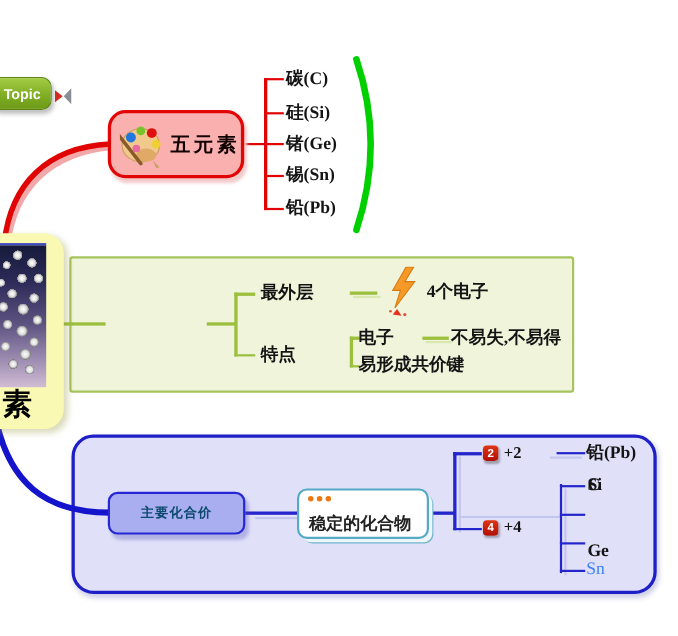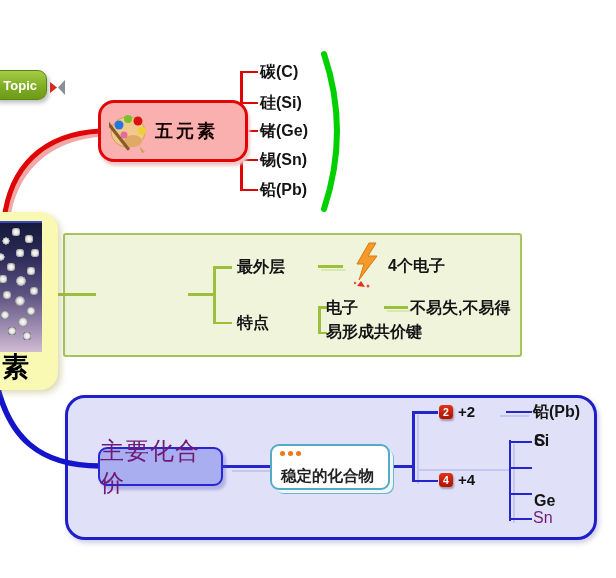--- a/index.html
+++ b/index.html
@@ -45,48 +45,48 @@
 
   
   .topic-btn{position:absolute;left:-10px;top:70px;width:57px;height:30px;z-index:3;
              background:linear-gradient(180deg,#a4cc45 0%,#7fae24 55%,#6d9a18 100%);
              border:1px solid #5d8415;border-radius:9px;color:#fff;font-size:13px;font-weight:700;
              display:flex;align-items:center;justify-content:flex-end;padding-right:9px;
              box-shadow:2px 3px 4px rgba(0,0,0,.25);box-sizing:border-box;}
 
   
   .node{position:absolute;z-index:3;display:flex;align-items:center;box-sizing:border-box;}
-  .five-node{left:98px;top:100px;width:150px;height:62px;background:#fbb0b0;border:3px solid #e20505;
+  .five-node{left:98px;top:100px;width:124px;height:62px;background:#fbb0b0;border:3px solid #e20505;
              border-radius:16px;box-shadow:2px 4px 3px #f3c9c9;}
   .five-node .txt{font-size:18px;font-weight:700;letter-spacing:3px;color:#100;margin-left:6px;}
   .struct-node{left:96px;top:275px;width:92px;height:39px;background:#c9d87e;border:2.5px solid #8fc33a;
                border-radius:12px;box-shadow:2px 3px 3px rgba(100,140,40,.35);padding-left:11px;}
   .struct-node .txt{font-size:18px;font-weight:600;letter-spacing:2px;color:#333;margin-left:7px;}
   .valence-node{left:98px;top:447px;width:125px;height:39px;background:#a9aef1;border:2.5px solid #2626d6;
                 border-radius:9px;box-shadow:3px 4px 3px rgba(70,70,180,.3);justify-content:center;}
-  .valence-node .txt{font-size:24px;font-weight:400;letter-spacing:1px;color:#701a75;}
+  .valence-node .txt{font-size:12px;font-weight:700;letter-spacing:1px;color:#0c4a6e;}
   .compound-node{left:270px;top:444px;width:120px;height:46px;background:#fff;border:2px solid #55aac4;
                  border-radius:9px;box-shadow:4px 4px 0 -1px #eef6f9, 5px 5px 0 -1px #6fb6cc;padding-left:48px;}
   .compound-node .txt{position:absolute;left:9px;top:20px;font-size:15.5px;font-weight:600;color:#222;}
   .dots{position:absolute;left:8px;top:5px;display:flex;gap:3px;}
   .dots i{width:5px;height:5px;border-radius:50%;background:#ee7712;}
 
   
   .hl{position:absolute;height:2.5px;z-index:2;}
   .vl{position:absolute;width:2.5px;z-index:2;}
   .c-red{background:#e00404;}
   .c-green{background:#9cbf3e;}
   .c-green-lt{background:#d9e8b0;}
   .c-blue{background:#2525cc;}
   .c-lav{background:#c3c6ee;}
 
   
   .lbl{position:absolute;z-index:3;white-space:nowrap;font-weight:700;font-size:16px;
-       color:#141414;line-height:18px;}
-  .lbl.gray{color:#701a75;font-weight:400;}
+       color:#141414;line-height:18px;font-family:Liberation Serif, serif;}
+  .lbl.gray{color:#3b82f6;font-weight:400;}
 
   
   .badge{position:absolute;z-index:3;width:14px;height:14px;border-radius:3.5px;
          background:linear-gradient(180deg,#e03416,#b01005);color:#fff;font-size:10.5px;font-weight:700;
          display:flex;align-items:center;justify-content:center;box-shadow:1px 2px 2px rgba(0,0,0,.3);}
 </style>
 </head>
 <body>
 
 <div id="canvas">

